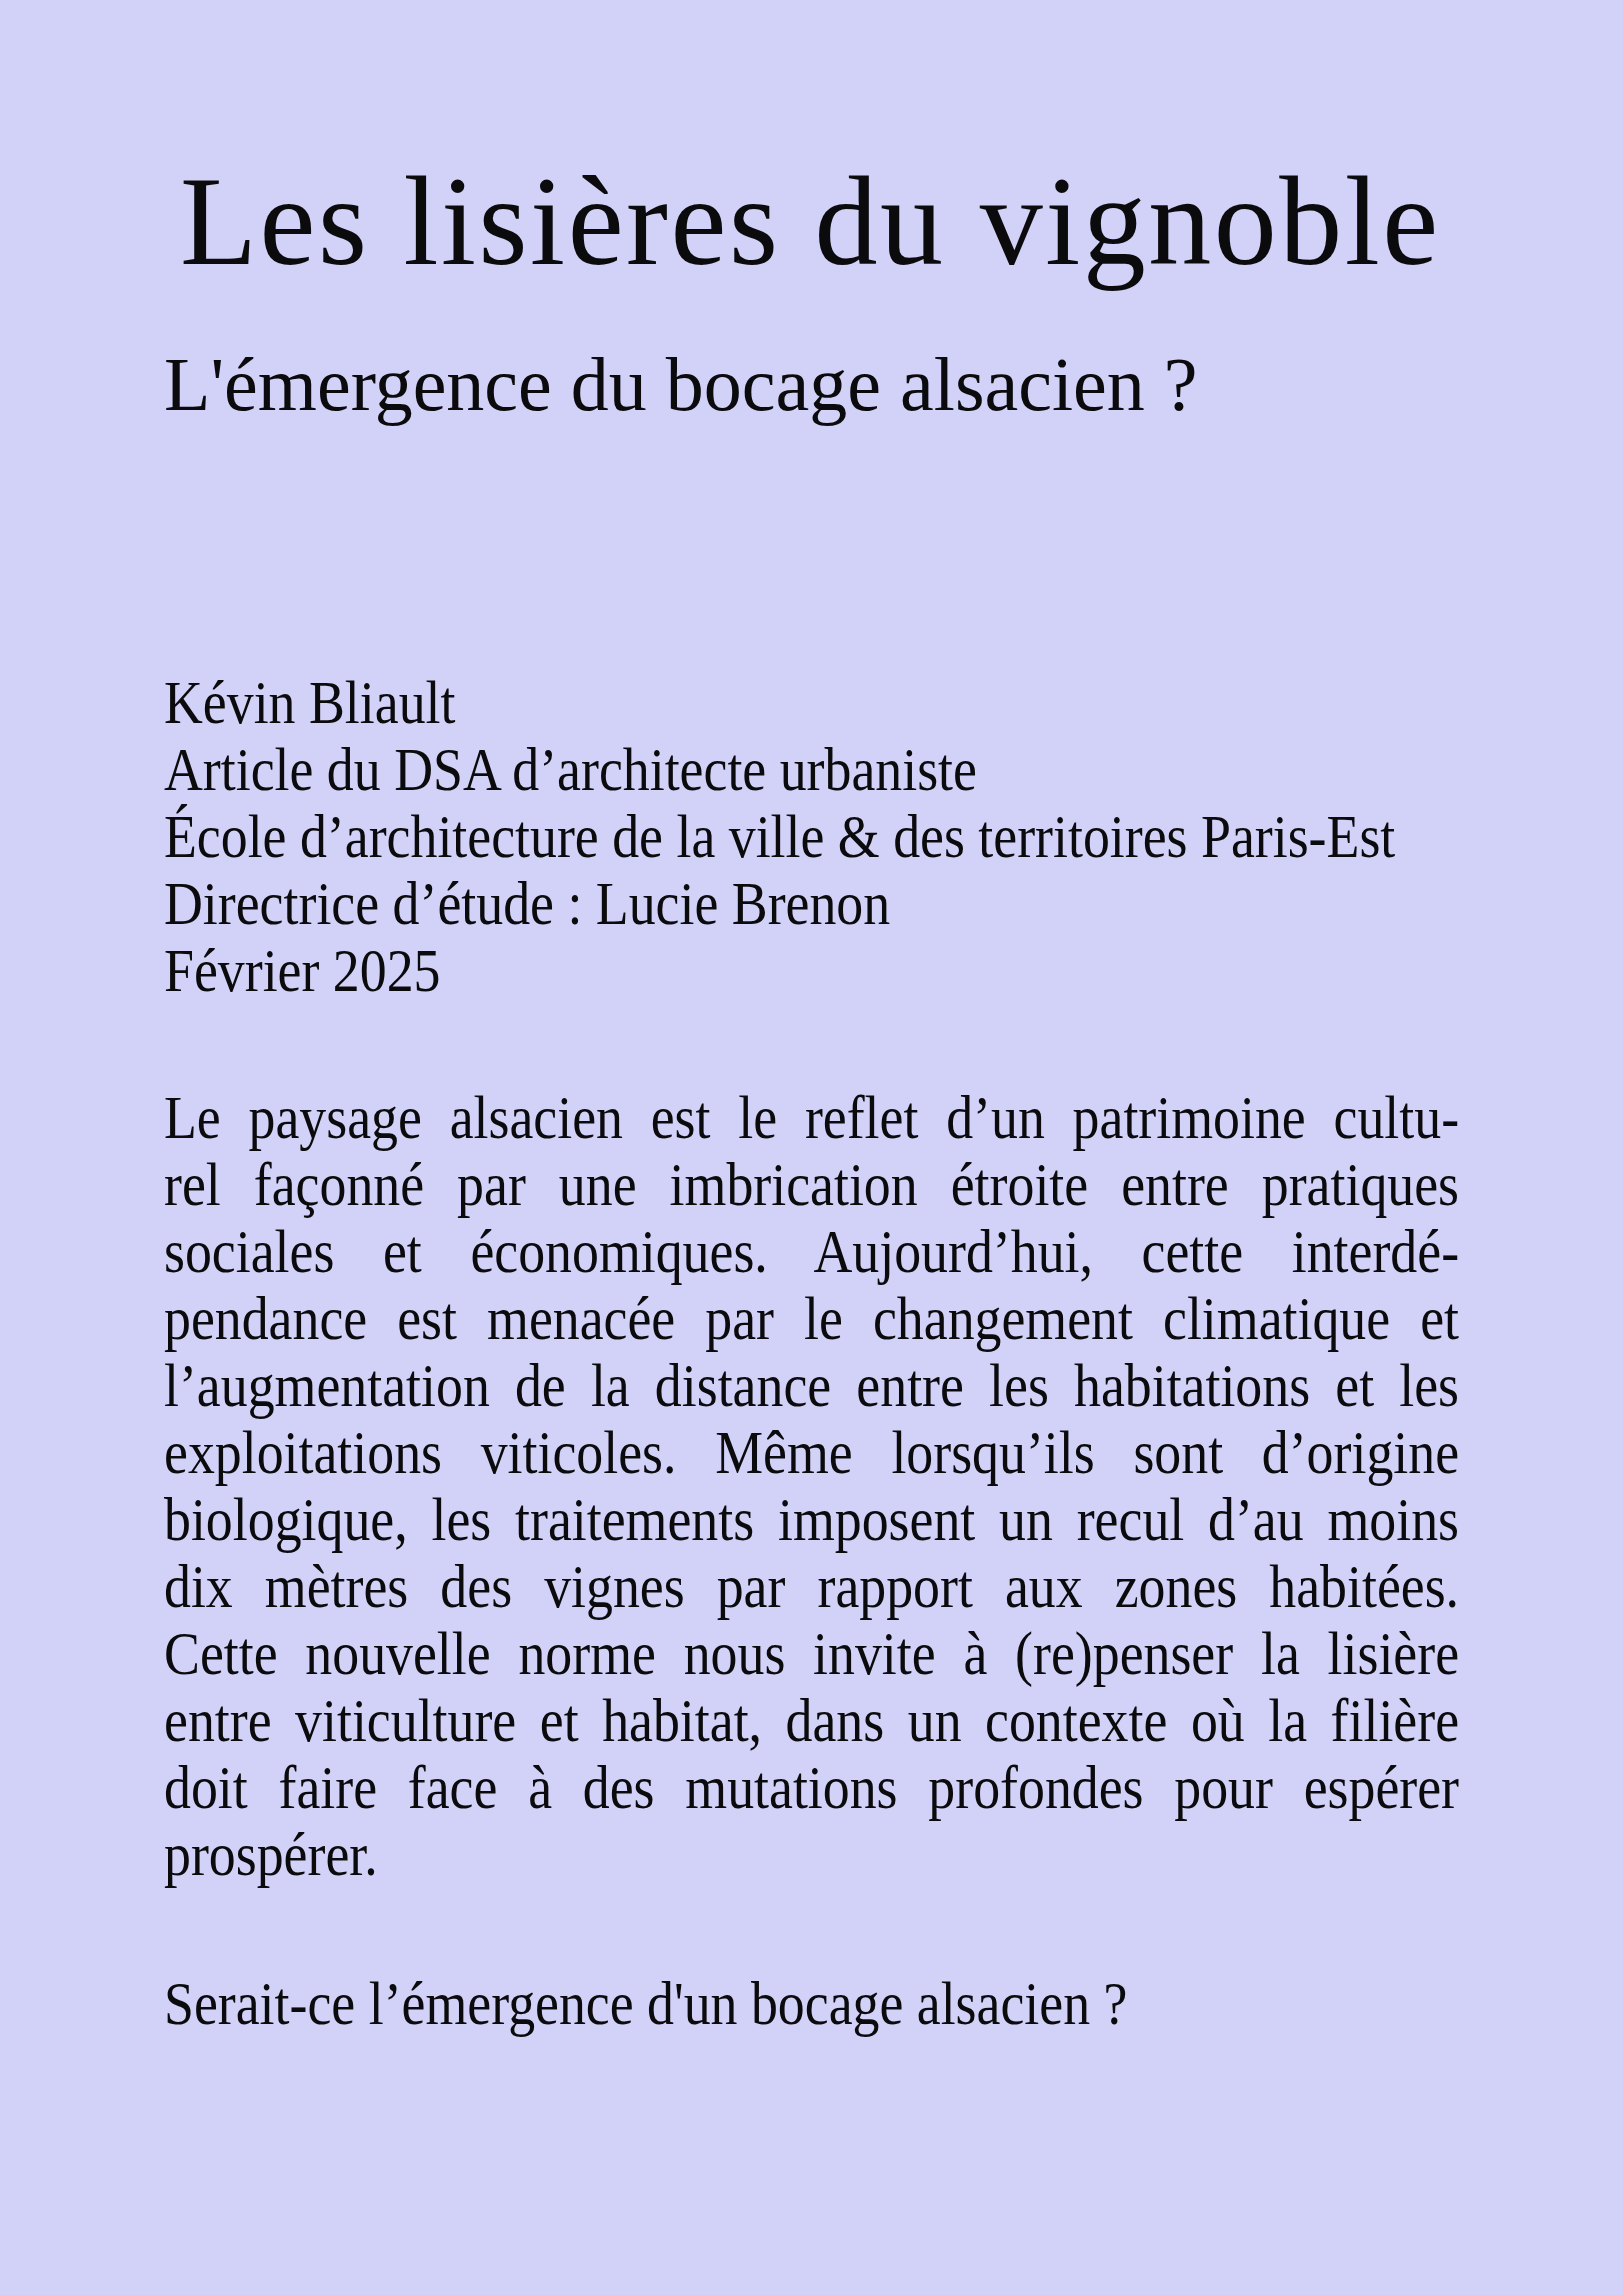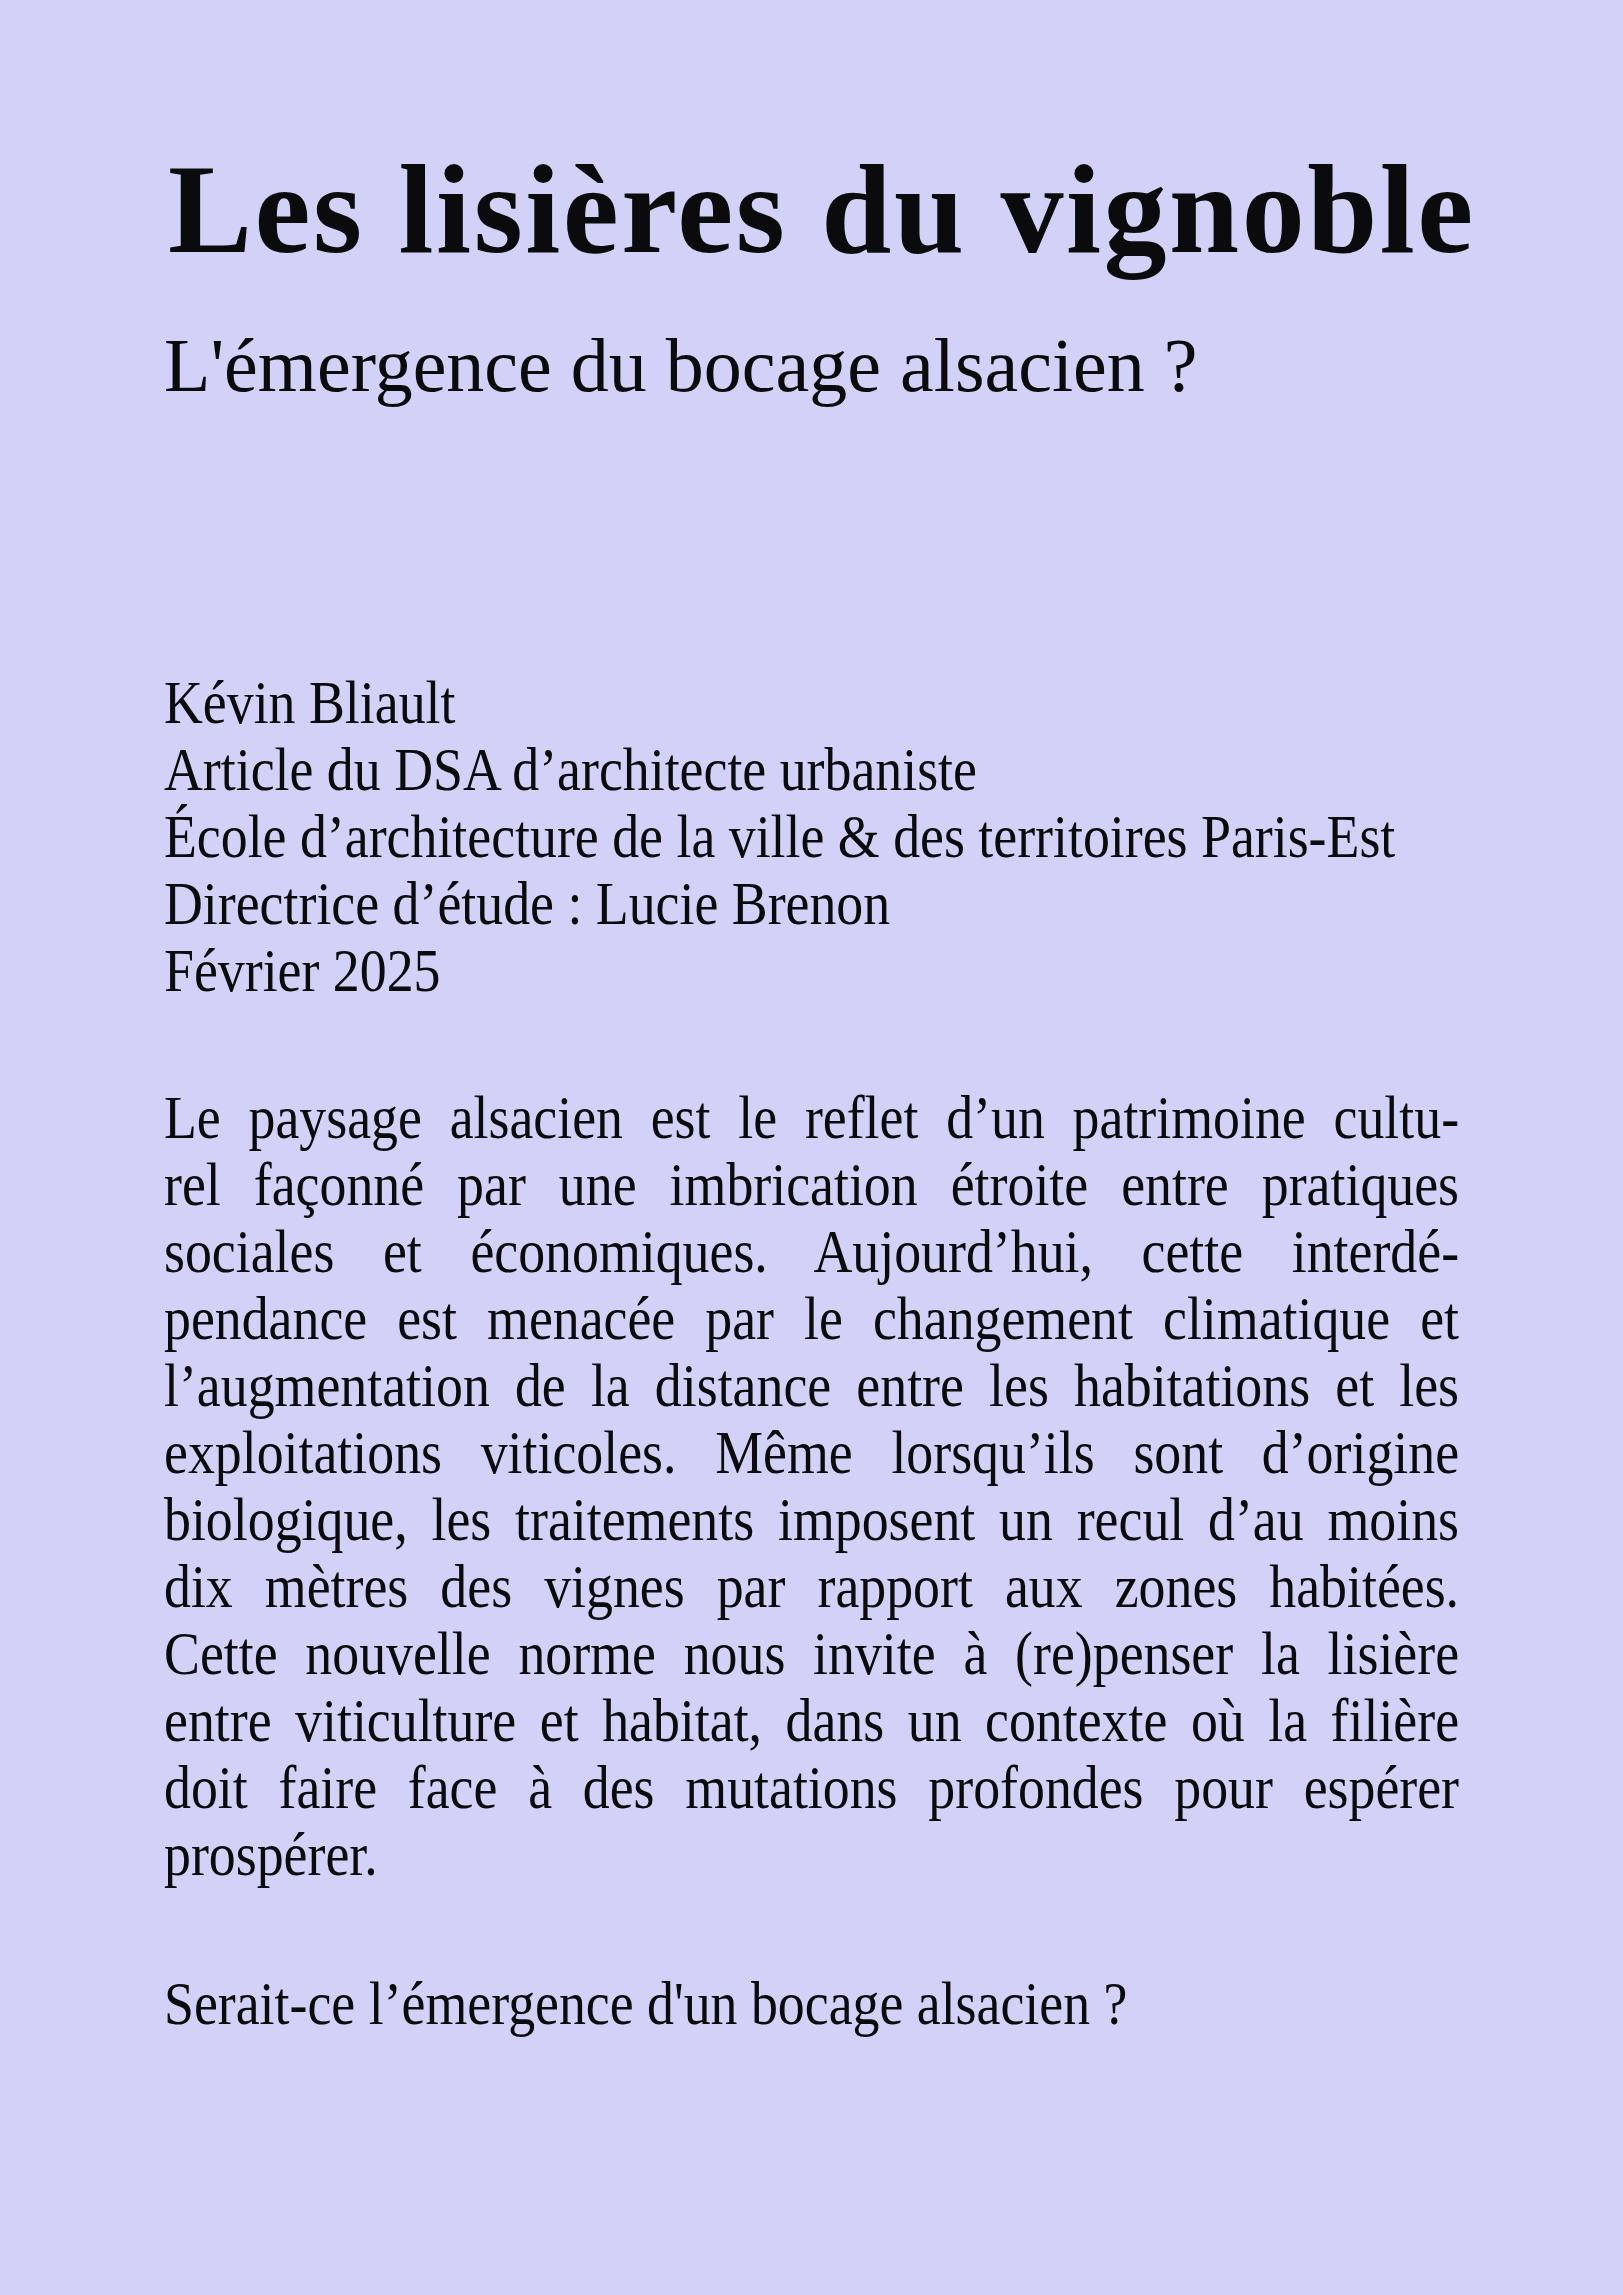--- a/index.html
+++ b/index.html
@@ -15,21 +15,21 @@
   .col { position: absolute; left: 164px; }
 
   .doc-title {
     top: 143px;
     font-size: 126px;
     line-height: 1;
     letter-spacing: 0.02em;
     white-space: nowrap;
   }
   .doc-subtitle {
-    top: 327px;
+    top: 346px;
     font-size: 76px;
     line-height: 1;
     white-space: nowrap;
   }
 
   
   .text-block {
     top: 669px;
     width: 1492px;
     transform: scaleX(0.868);
@@ -39,21 +39,21 @@
   }
   .byline-block { }
   .abstract-block { margin-top: 80px; }
   .para-line { text-align: justify; text-align-last: justify; }
   .para-line.last { text-align-last: left; }
   .closing-line { margin-top: 82px; }
 </style>
 </head>
 <body style="background: rgb(210, 209, 247); color: rgb(11, 11, 13);">
 
-<h1 class="col doc-title" style="margin:4px; font-weight:bold;">Les lisières du vignoble</h1>
+<h1 class="col doc-title" style="margin:16px; font-weight:normal;">Les lisières du vignoble</h1>
 
 <h2 class="col doc-subtitle" style="margin:0; font-weight:normal;">L'émergence du bocage alsacien ?</h2>
 
 <div class="col text-block">
 
   <div class="byline-block">
       <div class="byline-line">Kévin Bliault</div>
       <div class="byline-line">Article du DSA d’architecte urbaniste</div>
       <div class="byline-line">École d’architecture de la ville &amp; des territoires Paris-Est</div>
       <div class="byline-line">Directrice d’étude : Lucie Brenon</div>

